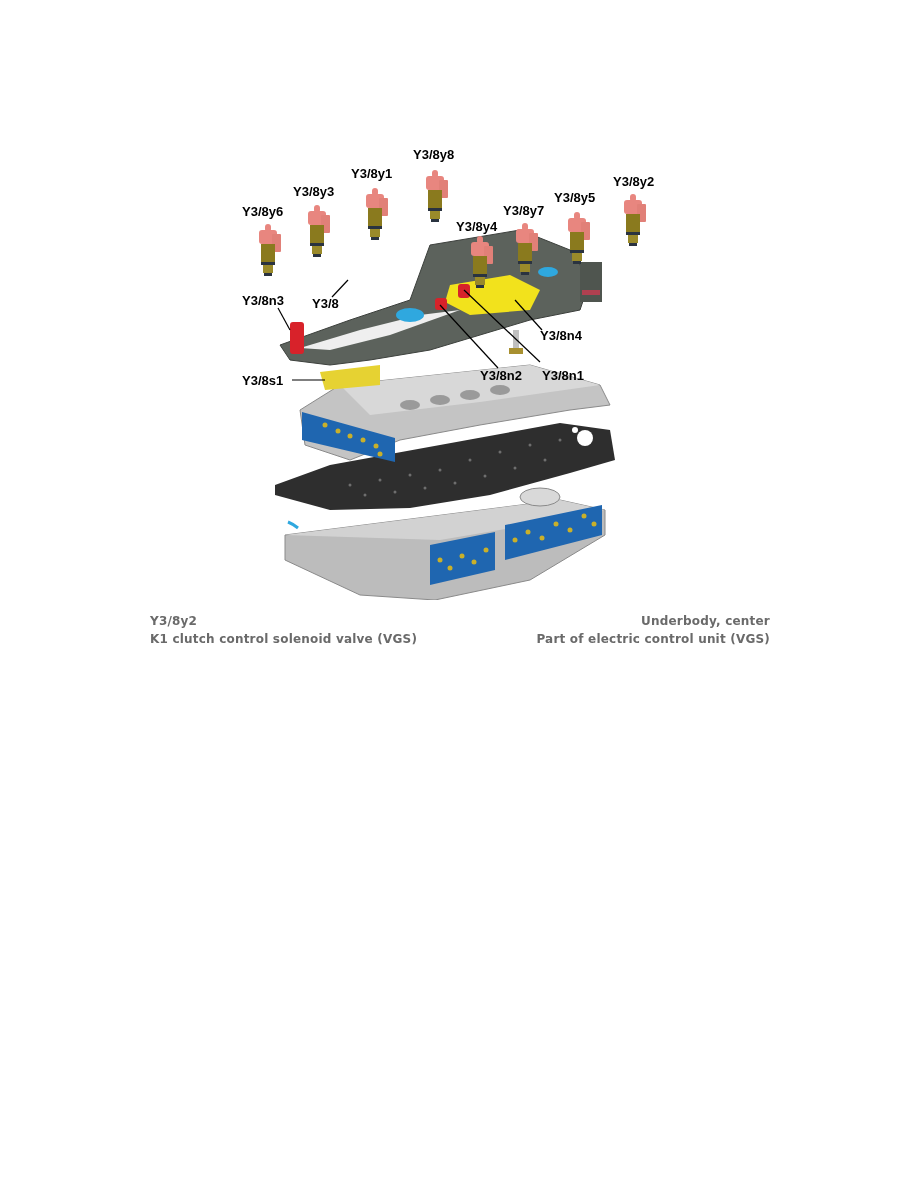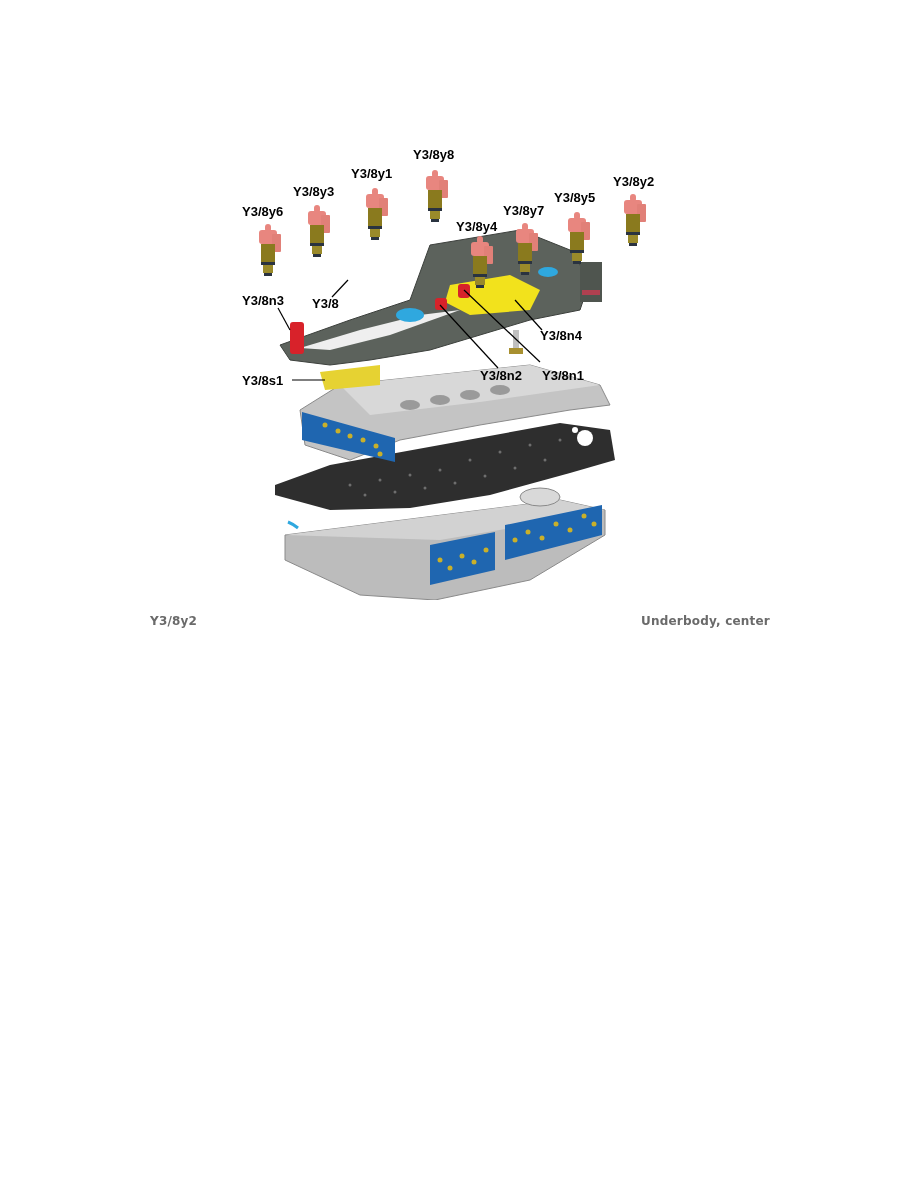--- a/index.html
+++ b/index.html
@@ -160,13 +160,17 @@
     <text class="lbl" x="312" y="240">Y3/8n1</text>
     <text class="lbl" x="12" y="245">Y3/8s1</text>
   </svg>
 </div>
 
 <div class="caption">
   <div class="row">
     <span class="left">Y3/8y2</span>
     <span class="right">Underbody, center</span>
   </div>
+  <div class="row">
+    <span class="left">K1 clutch control solenoid valve (VGS)</span>
+    <span class="right">Part of electric control unit (VGS)</span>
+  </div>
 </div>
 
 </body></html>

